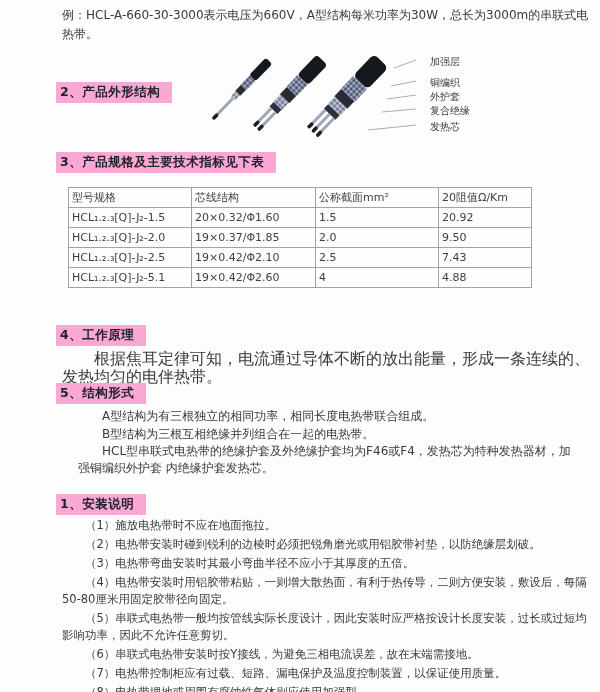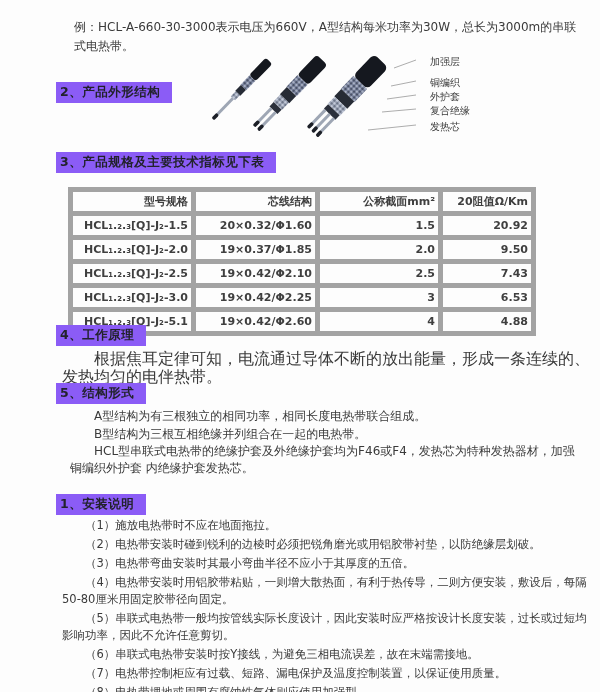--- a/index.html
+++ b/index.html
@@ -5,40 +5,40 @@
   html,body{margin:0;padding:0;background:#e9e9e9;}
   .page{
     position:relative;width:600px;height:692px;margin:0 auto;
     background:#fdfdfd;overflow:hidden;
     font-family:"DejaVu Sans","Liberation Sans",sans-serif;
     color:#3a3a3a;
   }
   .heading{
     position:absolute;display:inline-block;
     font-size:12.5px;font-weight:bold;color:#22222c;
-    background:#8b5cf6;padding:2px 12px 2px 4px;letter-spacing:.5px;
+    background:#f9a8d4;padding:2px 12px 2px 4px;letter-spacing:.5px;
     white-space:nowrap;
   }
   .intro{position:absolute;left:62px;top:6px;width:528px;font-size:12px;line-height:19px;}
-  .intro p{margin:12px;}
+  .intro p{margin:0;}
   .indent{text-indent:2em;}
   .para{position:absolute;font-size:16px;line-height:18px;margin:0;}
   .spec-table{
     position:absolute;left:68px;top:187px;border-collapse:collapse;
     font-size:11px;color:#3f3f3f;table-layout:fixed;
   }
   .spec-table th,.spec-table td{
-    border:5px solid #a3a3a3;height:19px;padding:0 3px;
-    text-align:right;font-weight:bold;overflow:hidden;white-space:nowrap;
+    border:1px solid #a3a3a3;height:19px;padding:0 3px;
+    text-align:left;font-weight:normal;overflow:hidden;white-space:nowrap;
   }
   .diagram{position:absolute;left:170px;top:50px;width:312px;height:104px;}
   .diagram svg{position:absolute;left:0;top:0;}
   .diagram .lbl{position:absolute;left:260px;font-size:10px;color:#3c3c3c;white-space:nowrap;}
   .s5{position:absolute;left:62px;top:408px;width:528px;font-size:12px;line-height:16.5px;}
-  .s5 p{margin:0 8px 1px;text-indent:2em;}
+  .s5 p{margin:0 16px 1px;text-indent:2em;}
   .s6{position:absolute;left:62px;top:517px;width:532px;font-size:11.5px;line-height:17px;}
   .s6 p{margin:0 0 2px;text-indent:2em;}
 </style>
 </head>
 <body>
 
 <div class="page">
 
   <div class="intro">
     <p>例：HCL-A-660-30-3000表示电压为660V，A型结构每米功率为30W，总长为3000m的串联式电热带。</p>
@@ -140,26 +140,20 @@
           <td>2.0</td>
           <td>9.50</td>
         </tr>
         <tr>
           <td>HCL₁.₂.₃[Q]-J₂-2.5</td>
           <td>19×0.42/Φ2.10</td>
           <td>2.5</td>
           <td>7.43</td>
         </tr>
         <tr>
-          <td>HCL₁.₂.₃[Q]-J₂-3.0</td>
-          <td>19×0.42/Φ2.25</td>
-          <td>3</td>
-          <td>6.53</td>
-        </tr>
-        <tr>
           <td>HCL₁.₂.₃[Q]-J₂-5.1</td>
           <td>19×0.42/Φ2.60</td>
           <td>4</td>
           <td>4.88</td>
         </tr>
       </tbody>
   </table>
 
   <div class="heading" style="left:56px;top:325px">4、工作原理</div>
   <p class="para indent" style="left:62px;top:350px;width:528px">根据焦耳定律可知，电流通过导体不断的放出能量，形成一条连续的、发热均匀的电伴热带。</p>

